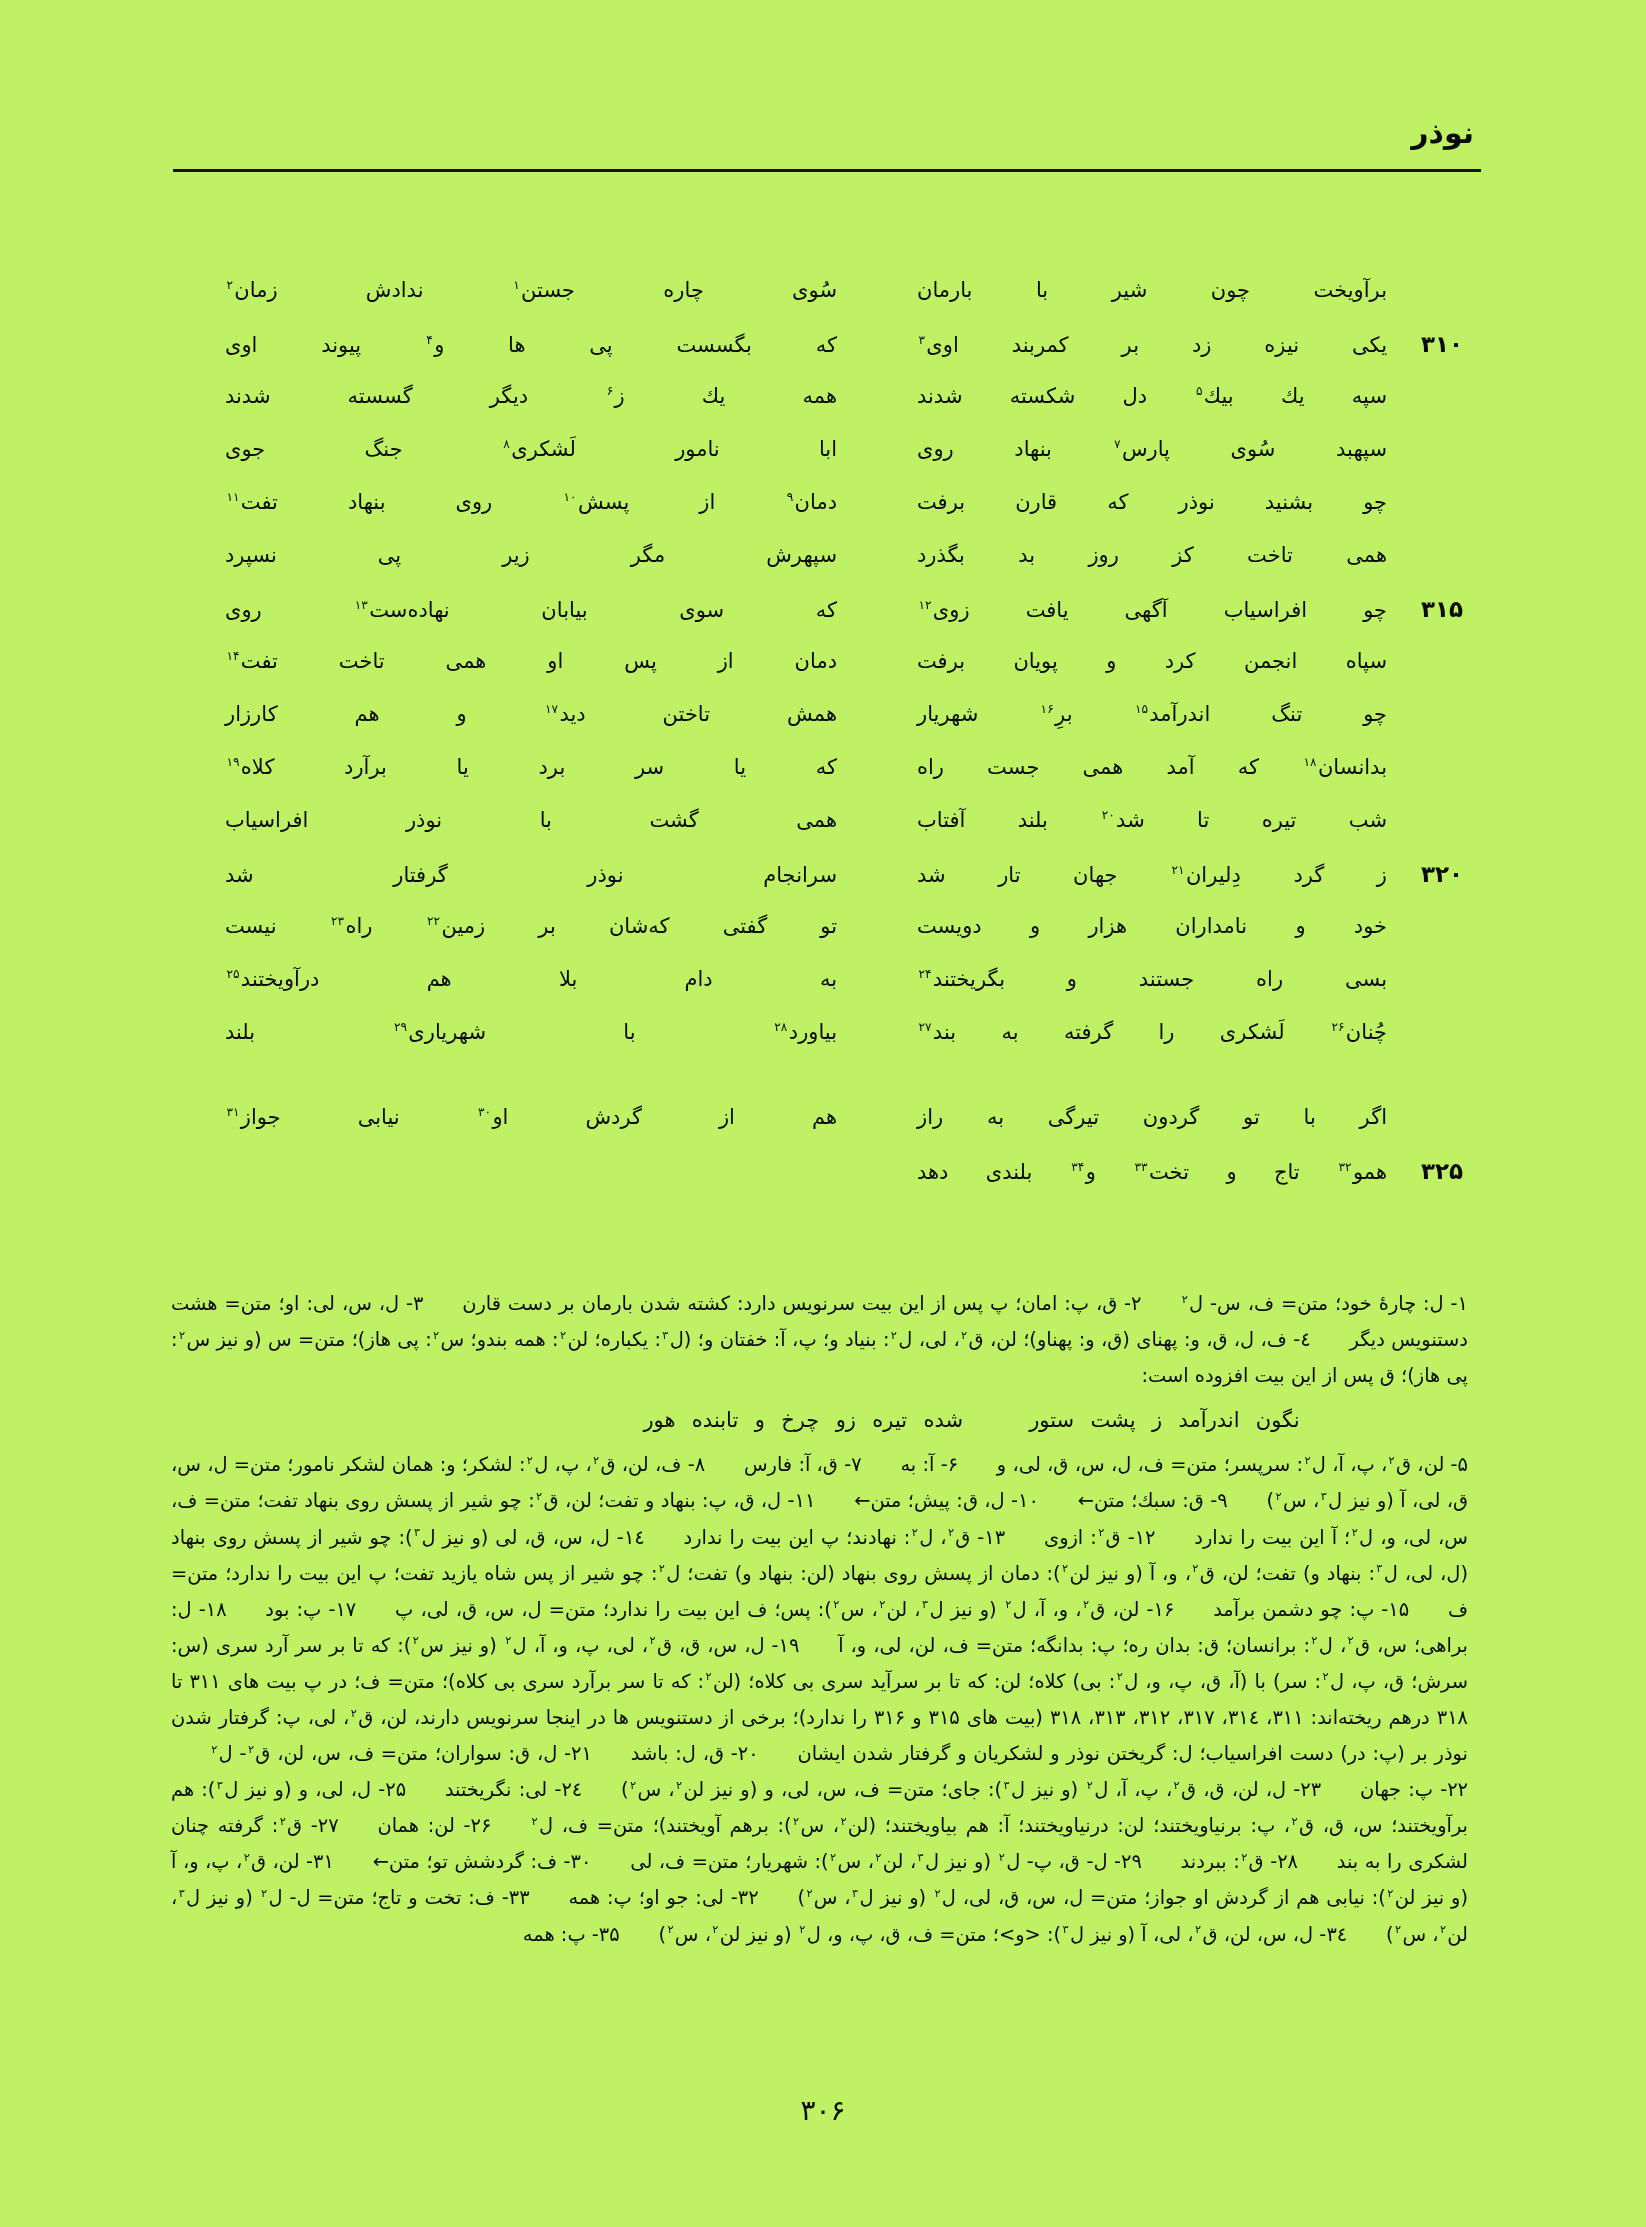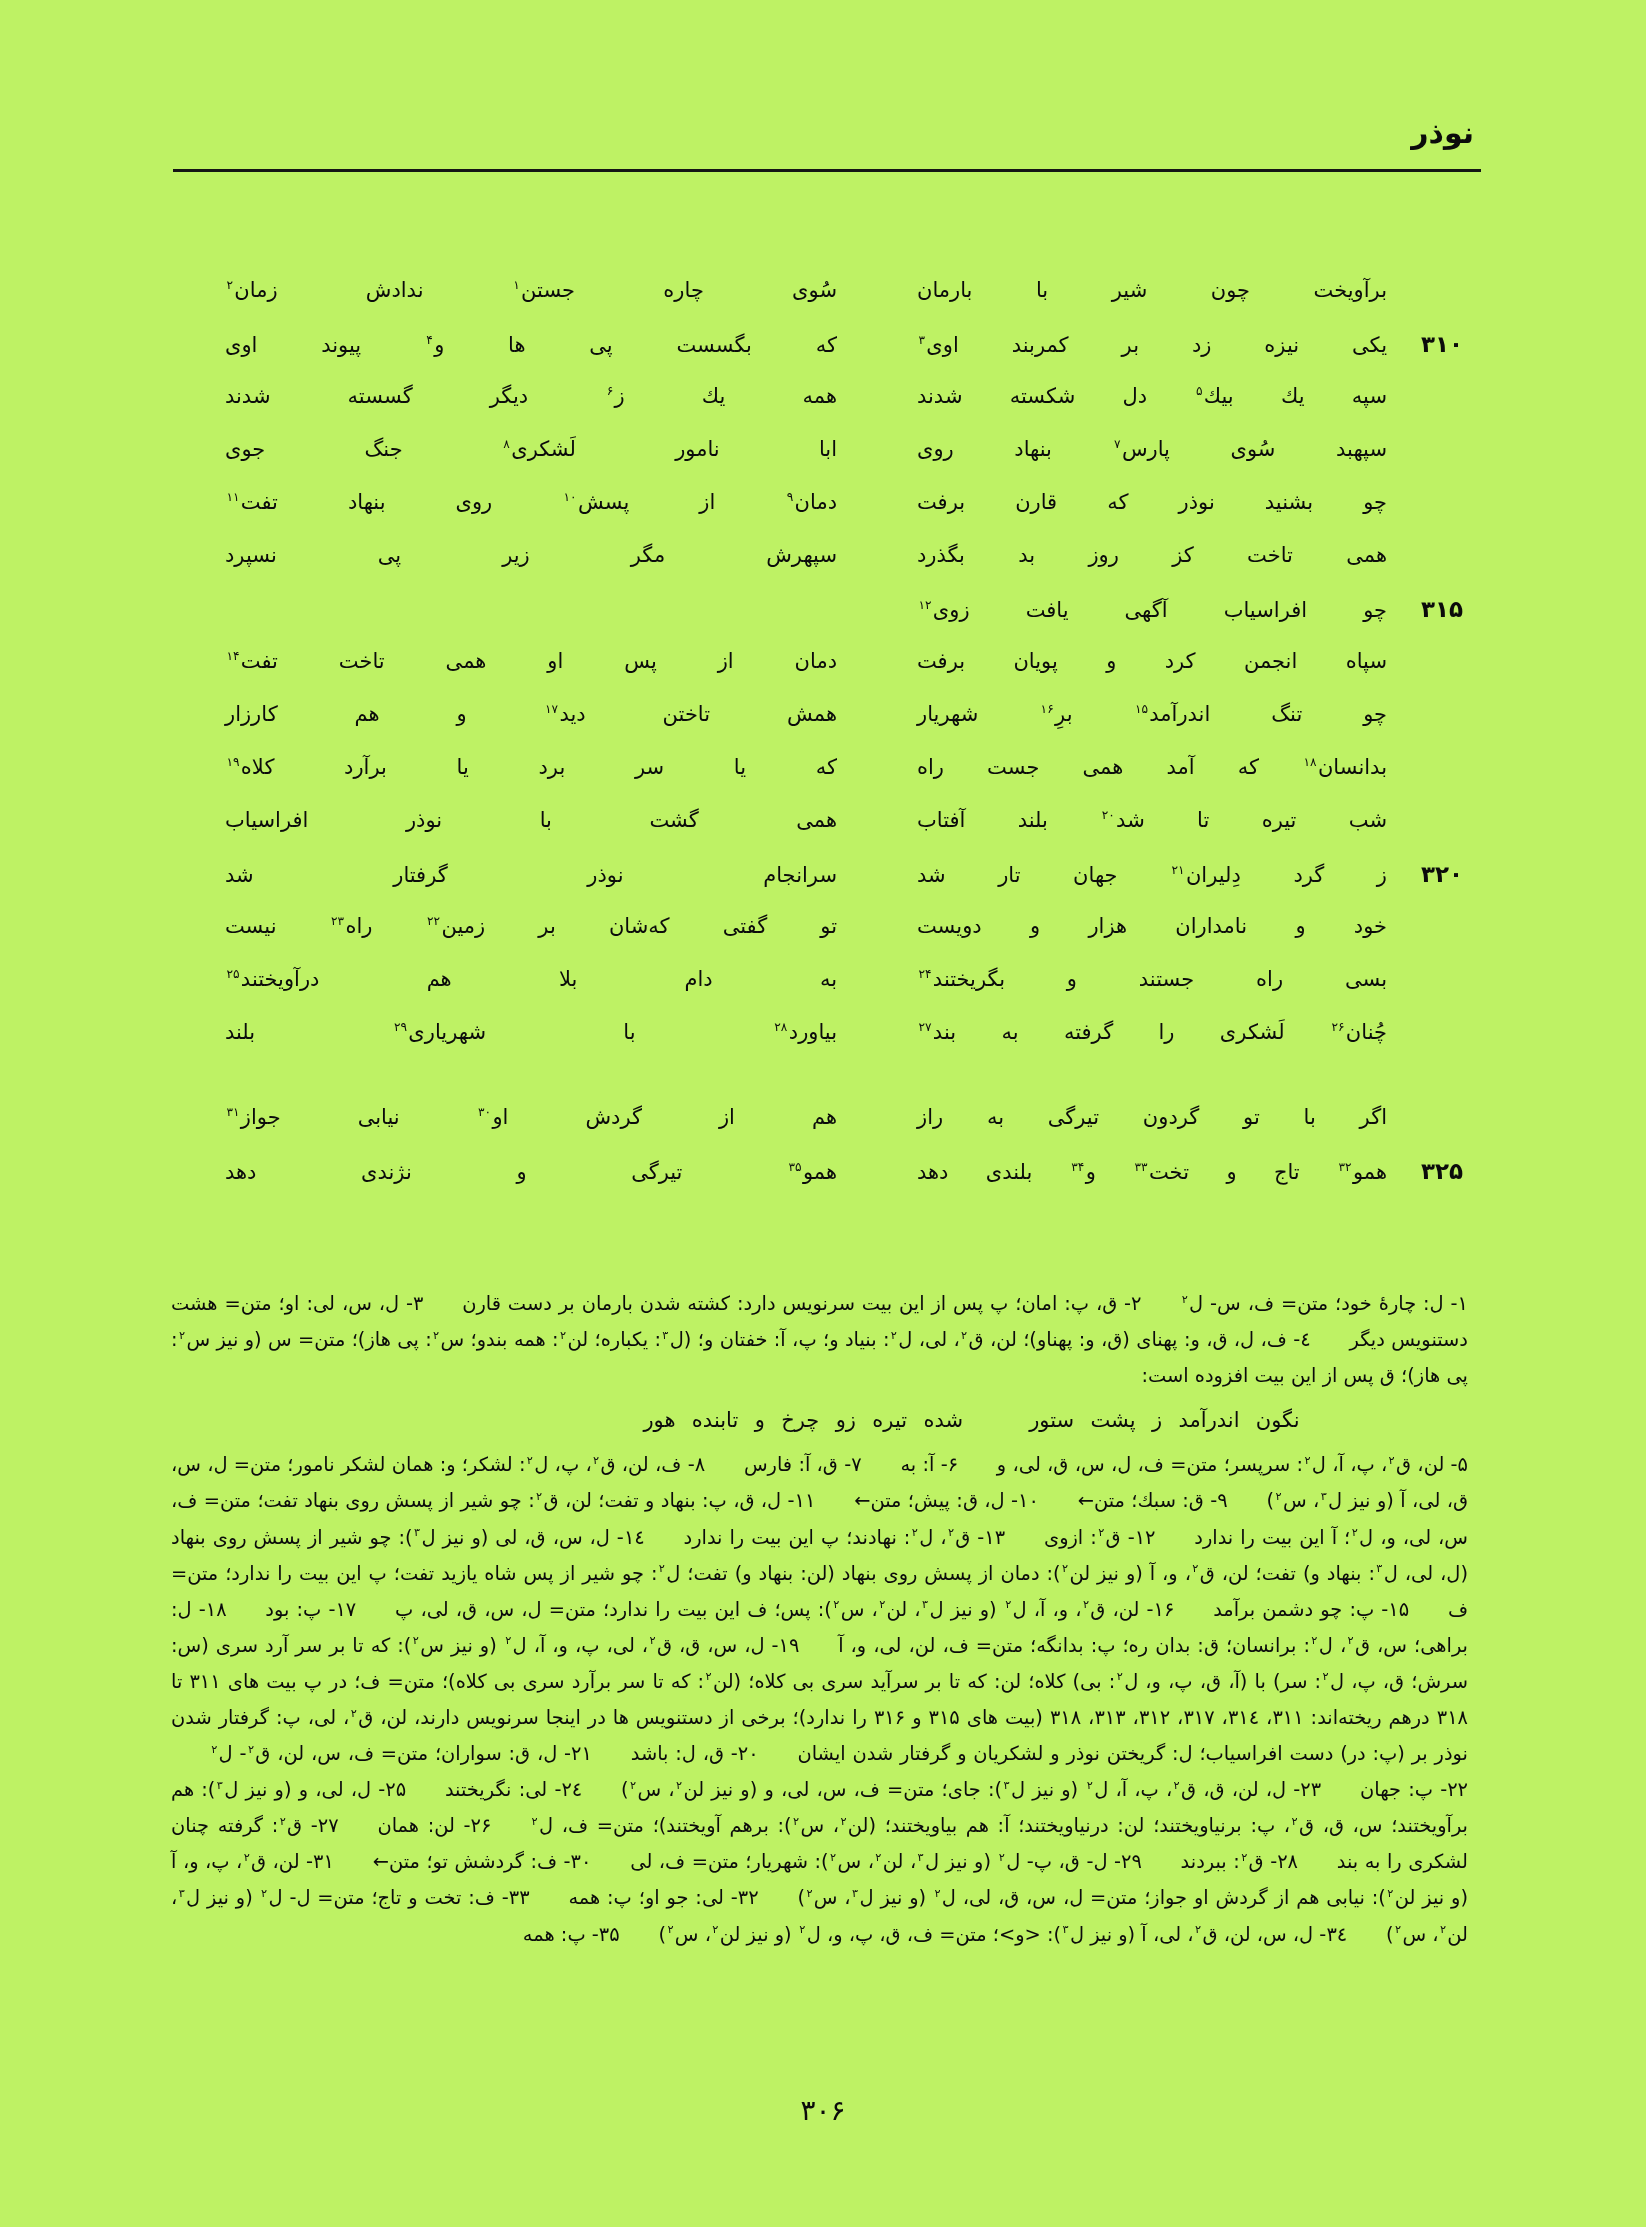--- a/index.html
+++ b/index.html
@@ -113,20 +113,21 @@
           <span class="hemi left">دمان<sup>۹</sup> از پسش<sup>۱۰</sup> روی بنهاد تفت<sup>۱۱</sup></span>
         </div>
         <div class="vrow">
           <span class="vnum"></span>
           <span class="hemi right">همی تاخت کز روز بد بگذرد</span>
           <span class="hemi left">سپهرش مگر زیر پی نسپرد</span>
         </div>
         <div class="vrow">
           <span class="vnum">۳۱۵</span>
           <span class="hemi right">چو افراسیاب آگهی یافت زوی<sup>۱۲</sup></span>
+          <span class="hemi left">که سوی بیابان نهاده‌ست<sup>۱۳</sup> روی</span>
         </div>
         <div class="vrow">
           <span class="vnum"></span>
           <span class="hemi right">سپاه انجمن کرد و پویان برفت</span>
           <span class="hemi left">دمان از پس او همی تاخت تفت<sup>۱۴</sup></span>
         </div>
         <div class="vrow">
           <span class="vnum"></span>
           <span class="hemi right">چو تنگ اندرآمد<sup>۱۵</sup> برِ<sup>۱۶</sup> شهریار</span>
           <span class="hemi left">همش تاختن دید<sup>۱۷</sup> و هم کارزار</span>
@@ -162,21 +163,20 @@
           <span class="hemi left">بیاورد<sup>۲۸</sup> با شهریاری<sup>۲۹</sup> بلند</span>
         </div>
         <div class="vrow stanza-gap">
           <span class="vnum"></span>
           <span class="hemi right">اگر با تو گردون تیرگی به راز</span>
           <span class="hemi left">هم از گردش او<sup>۳۰</sup> نیابی جواز<sup>۳۱</sup></span>
         </div>
         <div class="vrow">
           <span class="vnum">۳۲۵</span>
           <span class="hemi right">همو<sup>۳۲</sup> تاج و تخت<sup>۳۳</sup> و<sup>۳۴</sup> بلندی دهد</span>
-          <span class="hemi left">همو<sup>۳۵</sup> تیرگی و نژندی دهد</span>
         </div>
       </div>
   </div>
 
   <div class="footnotes">
     <p class="fn-para">۱- ل: چارهٔ خود؛ متن= ف، س- ل<sup>۲</sup>  ۲- ق، پ: امان؛ پ پس از این بیت سرنویس دارد: کشته شدن بارمان بر دست قارن  ۳- ل، س، لی: او؛ متن= هشت دستنویس دیگر  ٤- ف، ل، ق، و: پهنای (ق، و: پهناو)؛ لن، ق<sup>۲</sup>، لی، ل<sup>۲</sup>: بنیاد و؛ پ، آ: خفتان و؛ (ل<sup>۳</sup>: یکباره؛ لن<sup>۲</sup>: همه بندو؛ س<sup>۲</sup>: پی هاز)؛ متن= س (و نیز س<sup>۲</sup>: پی هاز)؛ ق پس از این بیت افزوده است:</p>
 
     <div class="fn-bayt">
       <span>نگون اندرآمد ز پشت ستور</span>
       <span>شده تیره زو چرخ و تابنده هور</span>

